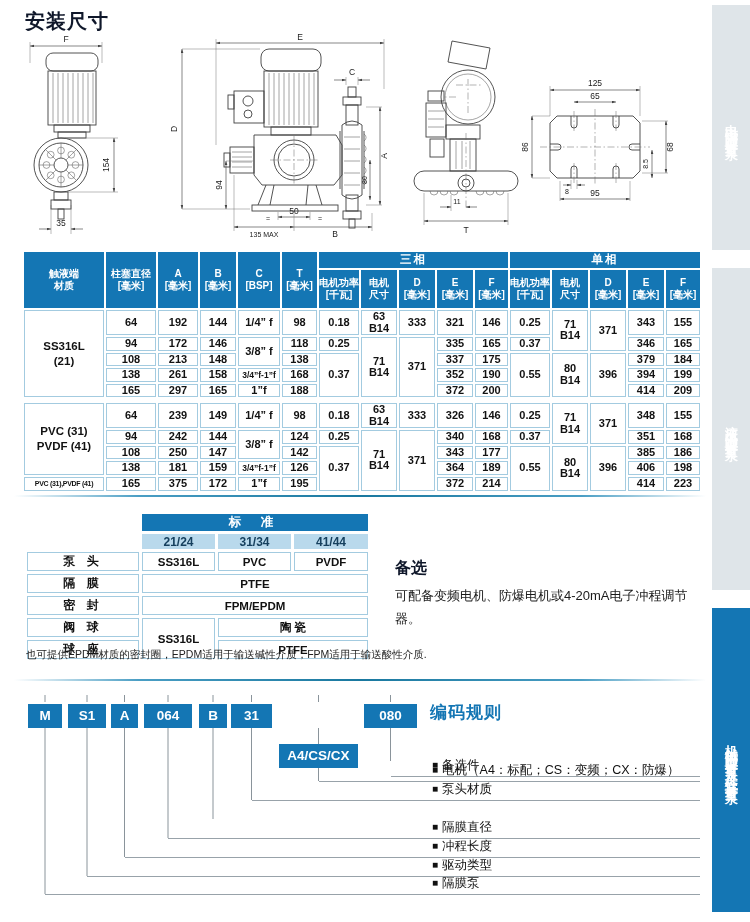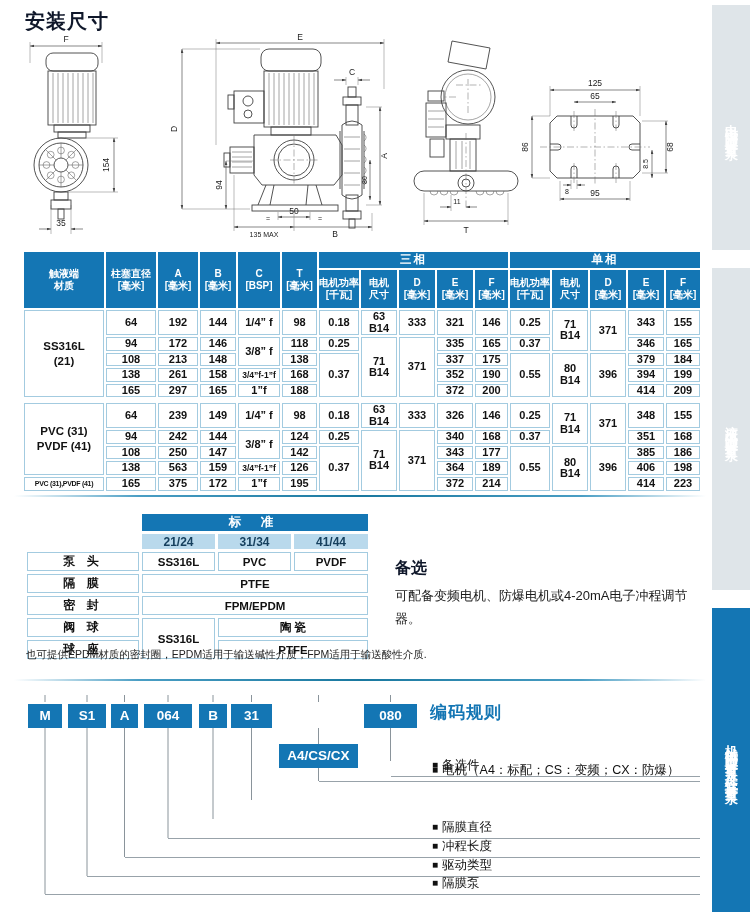--- a/index.html
+++ b/index.html
@@ -404,21 +404,21 @@
           <td>343</td>
           <td>177</td>
           <td rowspan="3">0.55</td>
           <td rowspan="3">80 B14</td>
           <td rowspan="3">396</td>
           <td>385</td>
           <td>186</td>
         </tr>
         <tr>
           <td>138</td>
-          <td>563</td>
+          <td>181</td>
           <td>159</td>
           <td class="sm">3/4”f-1”f</td>
           <td>126</td>
           <td>364</td>
           <td>189</td>
           <td>406</td>
           <td>198</td>
         </tr>
         <tr>
           <td class="mat-sm">PVC (31),PVDF (41)</td>
@@ -516,20 +516,23 @@
       <div class="cblock" style="left: 199px; top: 12px; width: 28px;">B</div>
       <div class="cblock" style="left: 231px; top: 12px; width: 41px;">31</div>
       <div class="cblock" style="left: 279px; top: 12px; width: 79px; margin-top: 40px;">A4/CS/CX</div>
       <div class="cblock" style="left: 364px; top: 12px; width: 53px;">080</div>
       <div class="lrow" style="left: 390.5px; top: 66px; width: 309.5px; height: 18px;">
         <span class="ltext" style="left: 41.5px;"><span class="sq">■</span>备选件</span>
       </div>
       <div class="lrow" style="left: 318.5px; top: 71px; width: 381.5px; height: 18px;">
         <span class="ltext" style="left: 113.5px;"><span class="sq">■</span>电机（A4：标配；CS：变频；CX：防爆）</span>
       </div>
+      <div class="lrow" style="left: 251.5px; top: 90px; width: 448.5px; height: 18px;">
+        <span class="ltext" style="left: 180.5px;"><span class="sq">■</span>泵头材质</span>
+      </div>
       <div class="lrow" style="left: 168px; top: 128px; width: 532px; height: 18px;">
         <span class="ltext" style="left: 264px;"><span class="sq">■</span>隔膜直径</span>
       </div>
       <div class="lrow" style="left: 124.5px; top: 147px; width: 575.5px; height: 18px;">
         <span class="ltext" style="left: 307.5px;"><span class="sq">■</span>冲程长度</span>
       </div>
       <div class="lrow" style="left: 87px; top: 166px; width: 613px; height: 18px;">
         <span class="ltext" style="left: 345px;"><span class="sq">■</span>驱动类型</span>
       </div>
       <div class="lrow" style="left: 45px; top: 184px; width: 655px; height: 18px;">

